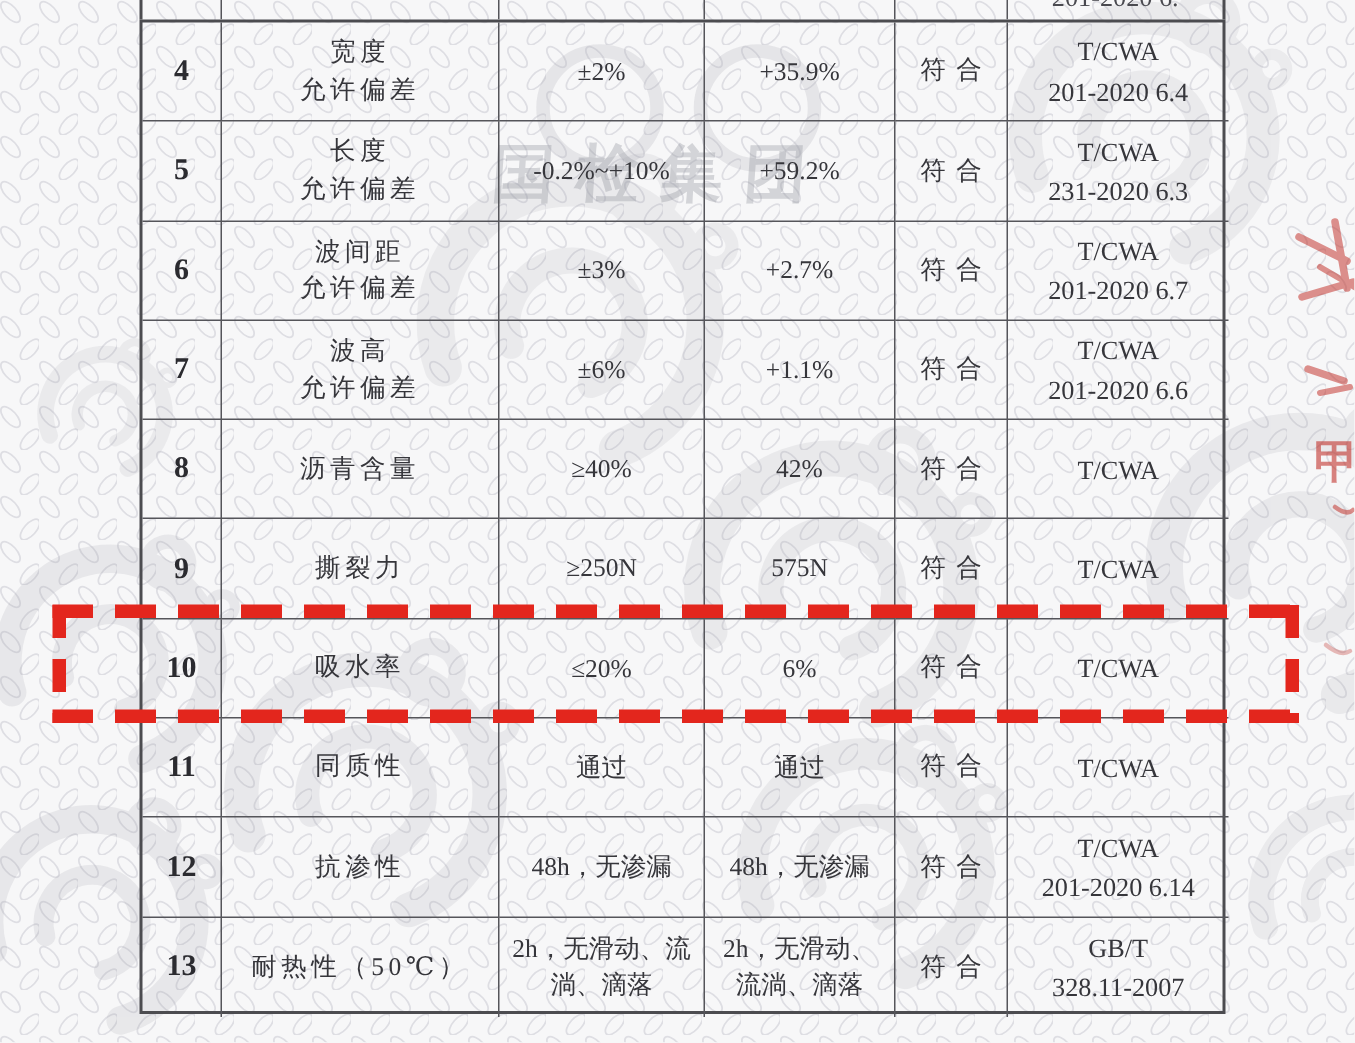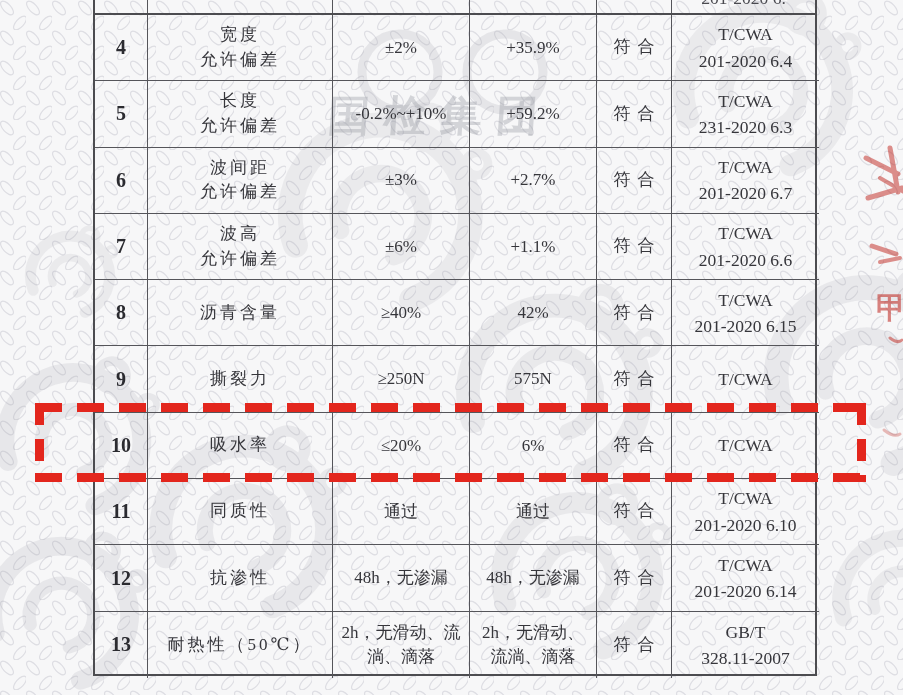--- a/index.html
+++ b/index.html
@@ -130,37 +130,35 @@
           <span class="l1">波高</span>
           <span class="l2">允许偏差</span>
         </div><div class="cell c-std">±6%</div><div class="cell c-res">+1.1%</div><div class="cell c-concl">符合</div><div class="cell c-ref">
           <span class="l1">T/CWA</span>
           <span class="l2">201-2020 6.6</span>
         </div></div>
       <div class="row"><div class="cell c-num">8</div><div class="cell c-item">
           <span class="l1">沥青含量</span>
         </div><div class="cell c-std">≥40%</div><div class="cell c-res">42%</div><div class="cell c-concl">符合</div><div class="cell c-ref">
           <span class="l1">T/CWA</span>
-          <span class="l2">201-2020 6.15</span>
         </div></div>
       <div class="row"><div class="cell c-num">9</div><div class="cell c-item">
           <span class="l1">撕裂力</span>
         </div><div class="cell c-std">≥250N</div><div class="cell c-res">575N</div><div class="cell c-concl">符合</div><div class="cell c-ref">
           <span class="l1">T/CWA</span>
         </div></div>
       <div class="row"><div class="cell c-num">10</div><div class="cell c-item">
           <span class="l1">吸水率</span>
         </div><div class="cell c-std">≤20%</div><div class="cell c-res">6%</div><div class="cell c-concl">符合</div><div class="cell c-ref">
           <span class="l1">T/CWA</span>
         </div></div>
       <div class="row"><div class="cell c-num">11</div><div class="cell c-item">
           <span class="l1">同质性</span>
         </div><div class="cell c-std">通过</div><div class="cell c-res">通过</div><div class="cell c-concl">符合</div><div class="cell c-ref">
           <span class="l1">T/CWA</span>
-          <span class="l2">201-2020 6.10</span>
         </div></div>
       <div class="row"><div class="cell c-num">12</div><div class="cell c-item">
           <span class="l1">抗渗性</span>
         </div><div class="cell c-std">48h，无渗漏</div><div class="cell c-res">48h，无渗漏</div><div class="cell c-concl">符合</div><div class="cell c-ref">
           <span class="l1">T/CWA</span>
           <span class="l2">201-2020 6.14</span>
         </div></div>
       <div class="row"><div class="cell c-num">13</div><div class="cell c-item">
           <span class="l1">耐热性（50℃）</span>
         </div><div class="cell c-std">2h，无滑动、流淌、滴落</div><div class="cell c-res">2h，无滑动、流淌、滴落</div><div class="cell c-concl">符合</div><div class="cell c-ref">

